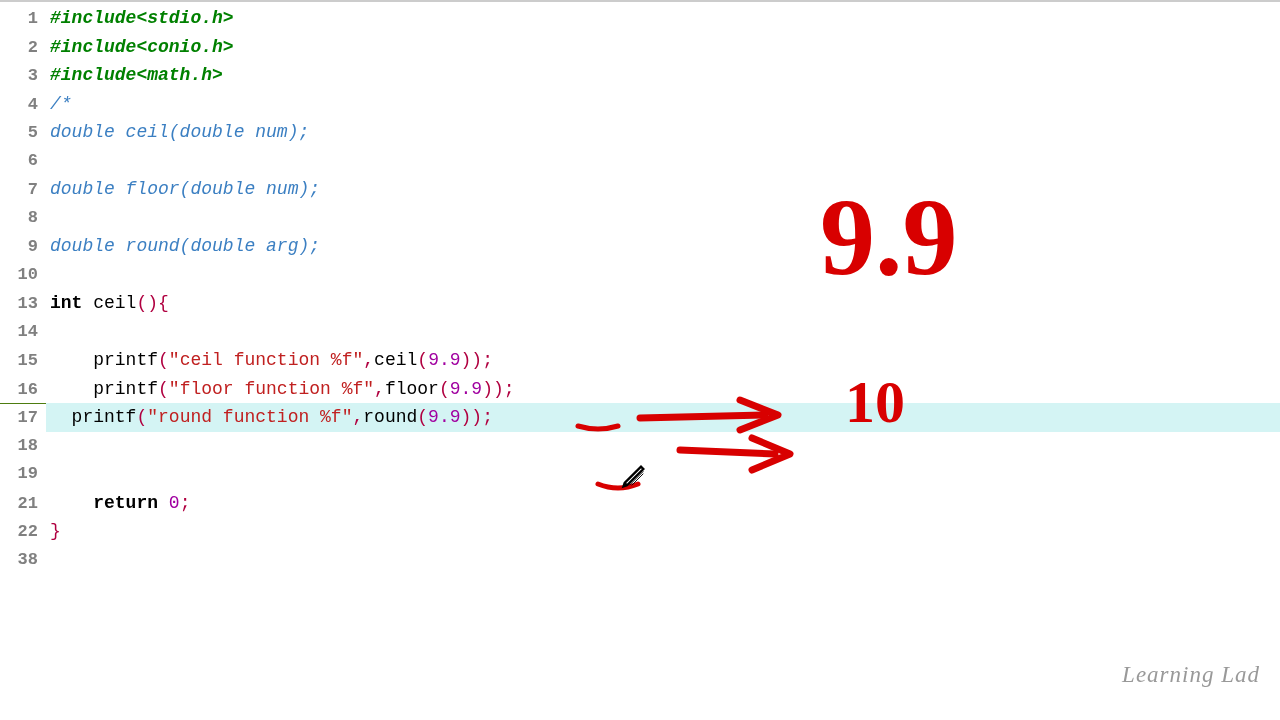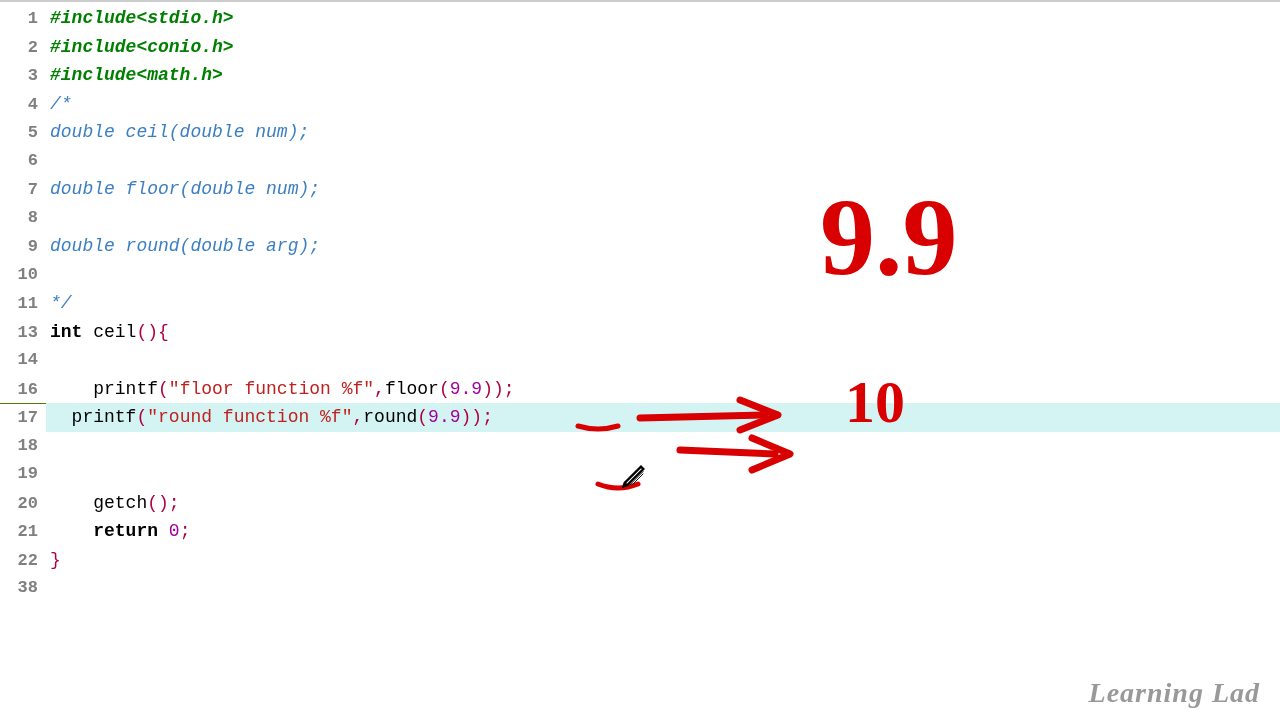--- a/index.html
+++ b/index.html
@@ -54,28 +54,27 @@
   .kw   { color: #000000; font-weight: bold; margin-top: 24px; }       
   .id   { color: #000000; }
   .str  { color: #c02020; }                           
   .num  { color: #a000a0; }                           
   .op   { color: #b00040; }
 
   
   .watermark {
     position: absolute;
     right: 20px;
-    bottom: 11px;
+    bottom: 32px;
     font-family: "Brush Script MT", "Segoe Script", cursive;
-    font-size: 28px;
+    font-size: 23px;
     color: #999999;
     font-style: italic;
     text-shadow: 1px 1px 0 #ffffff;
     letter-spacing: 1px;
-    font-weight: bold;
   }
 
   
   .anno {
     position: absolute;
     left: 0; top: 0;
     width: 1280px; height: 720px;
     pointer-events: none;
   }
   .hand {
@@ -99,28 +98,27 @@
     <div class="row"><div class="gutter">1</div><div class="code"><span class="pp">#include&lt;stdio.h&gt;</span></div></div>
     <div class="row"><div class="gutter">2</div><div class="code"><span class="pp">#include&lt;conio.h&gt;</span></div></div>
     <div class="row"><div class="gutter">3</div><div class="code"><span class="pp">#include&lt;math.h&gt;</span></div></div>
     <div class="row"><div class="gutter">4</div><div class="code"><span class="cmt">/*</span></div></div>
     <div class="row"><div class="gutter">5</div><div class="code"><span class="cmt">double ceil(double num);</span></div></div>
     <div class="row"><div class="gutter">6</div><div class="code"></div></div>
     <div class="row"><div class="gutter">7</div><div class="code"><span class="cmt">double floor(double num);</span></div></div>
     <div class="row"><div class="gutter">8</div><div class="code"></div></div>
     <div class="row"><div class="gutter">9</div><div class="code"><span class="cmt">double round(double arg);</span></div></div>
     <div class="row"><div class="gutter">10</div><div class="code"></div></div>
-    <div class="row"><div class="gutter">11</div><div class="code"><span class="cmt">*/</span></div></div>
     <div class="row"><div class="gutter">13</div><div class="code"><span class="kw">int </span><span class="id">ceil</span><span class="op">()</span><span class="op">{</span></div></div>
     <div class="row"><div class="gutter">14</div><div class="code"></div></div>
+    <div class="row"><div class="gutter">15</div><div class="code"><span class="id">    printf</span><span class="op">(</span><span class="str">"ceil function %f"</span><span class="op">,</span><span class="id">ceil</span><span class="op">(</span><span class="num">9.9</span><span class="op">))</span><span class="op">;</span></div></div>
     <div class="row"><div class="gutter">16</div><div class="code"><span class="id">    printf</span><span class="op">(</span><span class="str">"floor function %f"</span><span class="op">,</span><span class="id">floor</span><span class="op">(</span><span class="num">9.9</span><span class="op">))</span><span class="op">;</span></div></div>
     <div class="row hl"><div class="gutter">17</div><div class="code"><span class="id">  printf</span><span class="op">(</span><span class="str">"round function %f"</span><span class="op">,</span><span class="id">round</span><span class="op">(</span><span class="num">9.9</span><span class="op">))</span><span class="op">;</span></div></div>
     <div class="row"><div class="gutter">18</div><div class="code"></div></div>
     <div class="row"><div class="gutter">19</div><div class="code"></div></div>
-    <div class="row"><div class="gutter">20</div><div class="code"><span class="id">    getch</span><span class="op">();</span></div></div>
     <div class="row"><div class="gutter">21</div><div class="code"><span class="id">    </span><span class="kw">return </span><span class="num">0</span><span class="op">;</span></div></div>
     <div class="row"><div class="gutter">22</div><div class="code"><span class="op">}</span></div></div>
     <div class="row"><div class="gutter">38</div><div class="code"></div></div>
   </div>
 
 <div class="anno">
   <svg width="1280" height="720">
 
     <path d="M640 416 L765 413" stroke="#d80000" stroke-width="7" fill="none" stroke-linecap="round"></path>
     <path d="M740 398 L778 413 L740 428" stroke="#d80000" stroke-width="7" fill="none" stroke-linecap="round" stroke-linejoin="round"></path>

